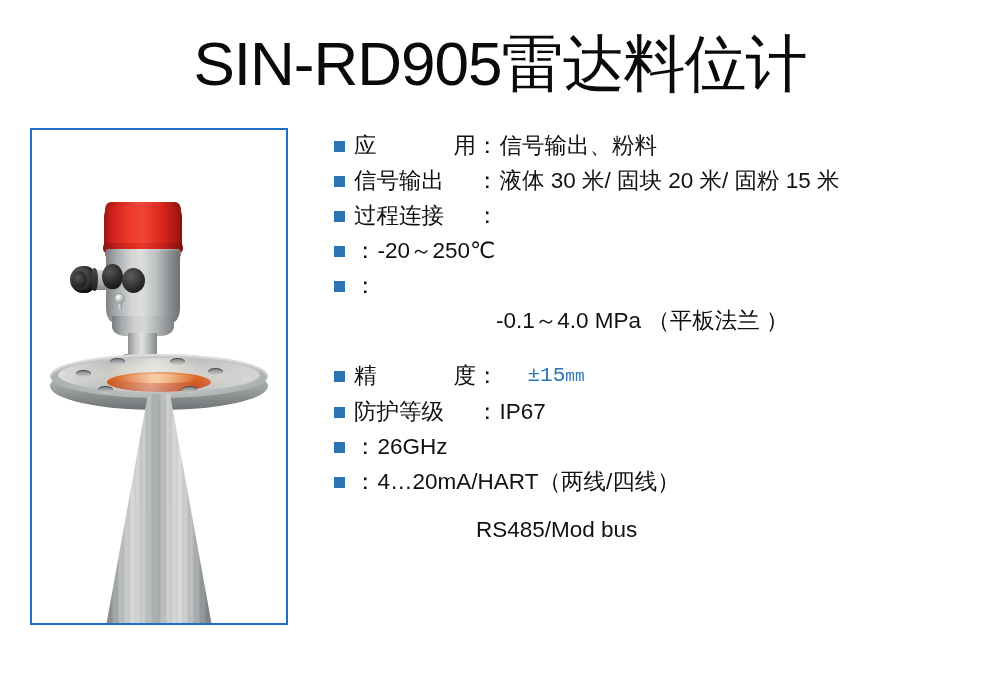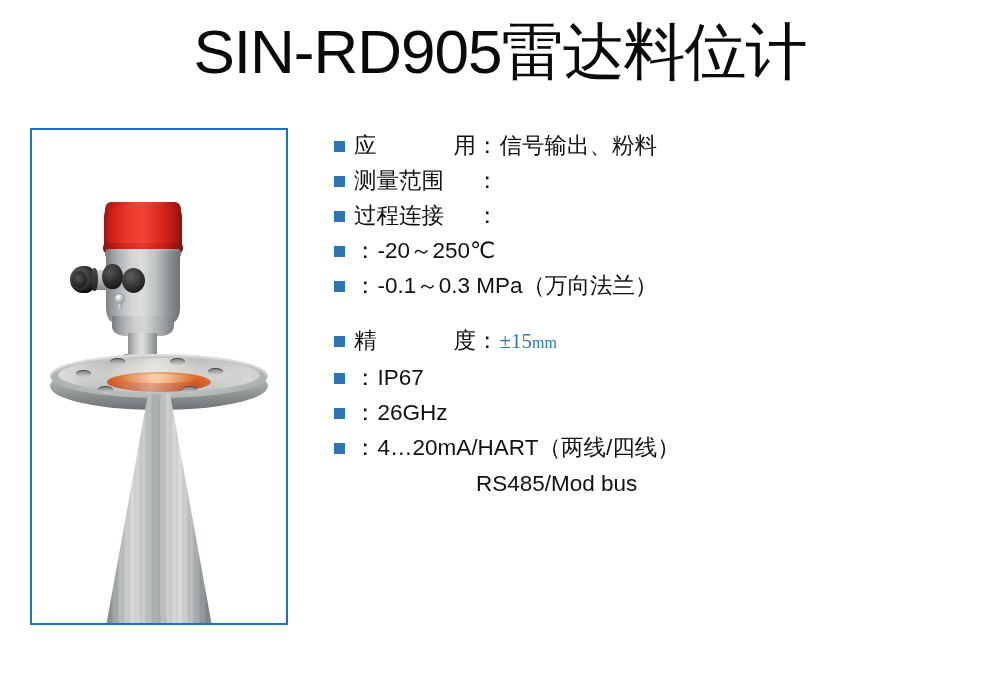--- a/index.html
+++ b/index.html
@@ -10,21 +10,21 @@
     font-family:"Liberation Sans","DejaVu Sans",sans-serif;
     color:#111;
     overflow:hidden;
     position:relative;
   }
   #page{position:relative;width:1000px;height:676px;}
 
   
   .title{
     position:absolute;
-    left:0;top:16px;width:1000px;
+    left:0;top:28px;width:1000px;
     text-align:center;
     font-size:62px;
     line-height:72px;
     font-weight:400;
     letter-spacing:-1px;
     color:#0a0a0a;
     white-space:nowrap;
     font-family:"Liberation Sans","DejaVu Sans",sans-serif;
   }
 
@@ -73,22 +73,23 @@
     width:122px;
   }
   .spec-label.spaced span.c{display:inline-block;}
   .colon{flex:0 0 auto;margin:0 1px 0 0;}
   .spec-value{flex:0 0 auto;}
   .group-gap{height:20px;}
   .indent-row{padding-left:142px;}
   .indent-row2{padding-left:162px;}
   .accuracy{
     color:#2e75b6;
-    font-family:Liberation Serif, serif;
+    font-family:Liberation Mono, monospace;
     font-size:21px;
+    margin-left:28px;
   }
   .accuracy .mm{font-size:16px;}
 
   
   .device{position:absolute;left:0;top:0;width:254px;height:493px;}
 
   
   .cap{
     position:absolute;left:72px;top:76px;width:78px;height:46px;
     background:linear-gradient(90deg,#a81a15 0%,#d6241c 14%,#ef3b2c 32%,#f04436 50%,#d8241b 76%,#971310 100%);
@@ -304,71 +305,75 @@
       <div class="spec-label spaced">
         <span class="c">应</span>
         <span class="c">用</span>
       </div>
       <div class="colon">：</div>
       <div class="spec-value">信号输出、粉料</div>
     </div>
 
     <div class="spec-row">
       <div class="bullet"></div>
-      <div class="spec-label">测量范围</div>
-      <div class="colon">：</div>
+      <div class="spec-label">信号输出</div>
+      <div class="colon">：</div>
+      <div class="spec-value">液体 30 米/ 固块 20 米/ 固粉 15 米</div>
     </div>
 
     <div class="spec-row">
       <div class="bullet"></div>
       <div class="spec-label">过程连接</div>
       <div class="colon">：</div>
     </div>
 
     <div class="spec-row">
       <div class="bullet"></div>
       <div class="colon">：</div>
       <div class="spec-value">-20～250℃</div>
     </div>
 
     <div class="spec-row">
       <div class="bullet"></div>
       <div class="colon">：</div>
-      <div class="spec-value">-0.1～0.3 MPa（万向法兰）</div>
-    </div>
-
+    </div>
+
+    <div class="spec-row indent-row2">
+      <div class="spec-value">-0.1～4.0 MPa （平板法兰 ）</div>
+    </div>
 
     <div class="group-gap"></div>
 
     <div class="spec-row">
       <div class="bullet"></div>
       <div class="spec-label spaced">
         <span class="c">精</span>
         <span class="c">度</span>
       </div>
       <div class="colon">：</div>
       <div class="spec-value accuracy"><span>±15</span><span class="mm">mm</span></div>
     </div>
 
     <div class="spec-row">
       <div class="bullet"></div>
+      <div class="spec-label">防护等级</div>
       <div class="colon">：</div>
       <div class="spec-value">IP67</div>
     </div>
 
     <div class="spec-row">
       <div class="bullet"></div>
       <div class="colon">：</div>
       <div class="spec-value">26GHz</div>
     </div>
 
     <div class="spec-row">
       <div class="bullet"></div>
       <div class="colon">：</div>
       <div class="spec-value">4…20mA/HART（两线/四线）</div>
     </div>
 
-    <div class="spec-row indent-row" style="margin-top:4px;">
+    <div class="spec-row indent-row" style="margin-top:16px;">
       <div class="spec-value">RS485/Mod bus</div>
     </div>
 
   </div>
 </div>
 
 </body></html>

